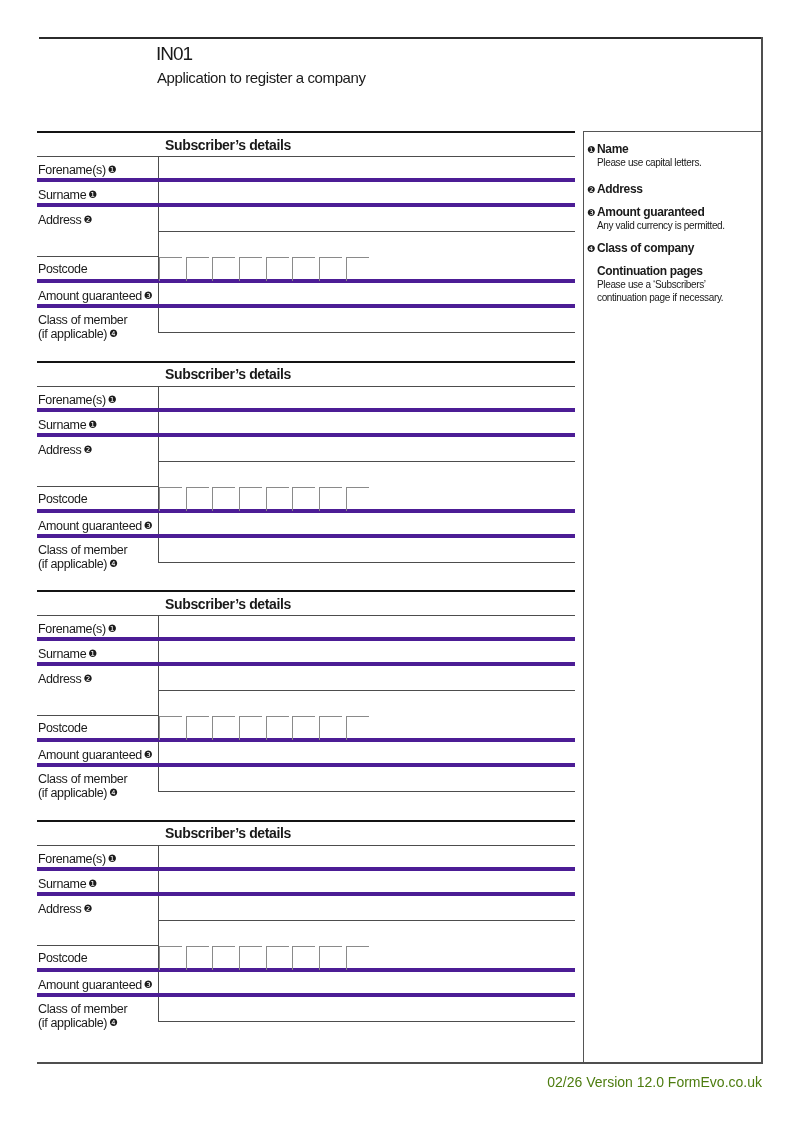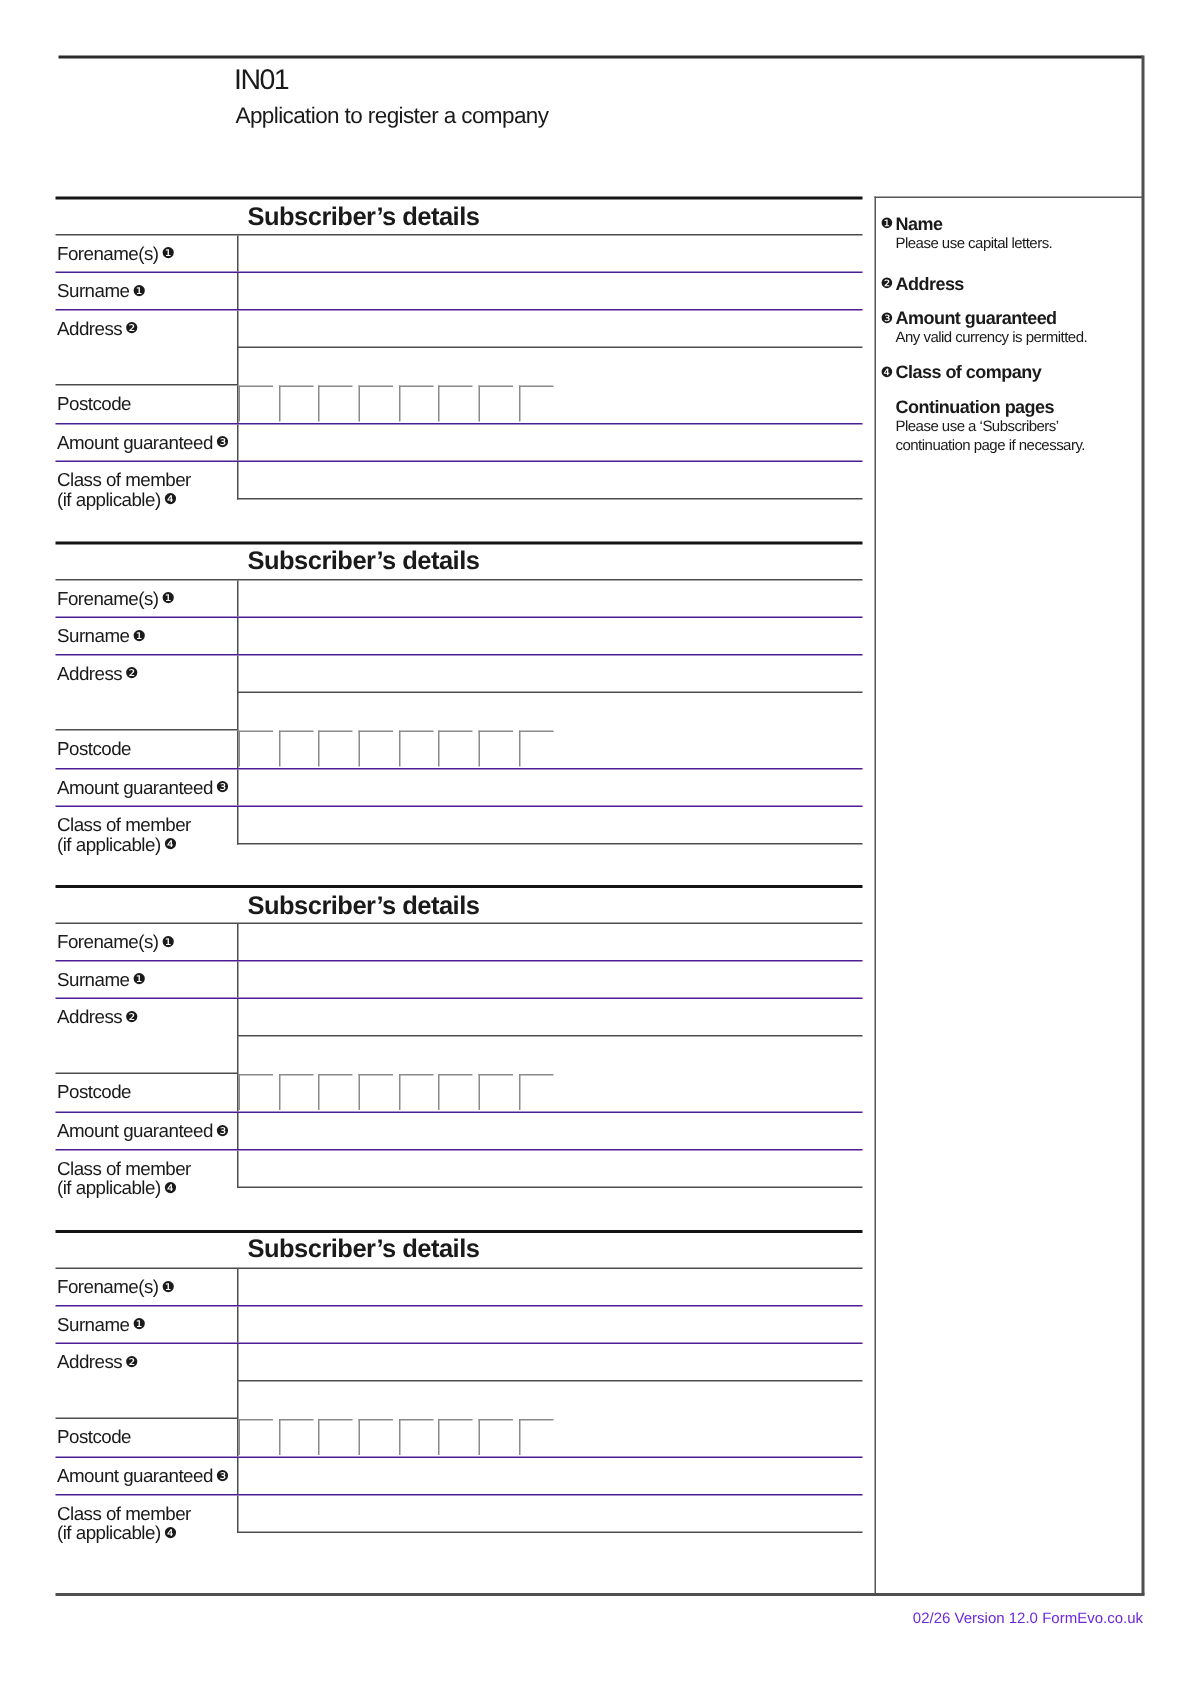--- a/index.html
+++ b/index.html
@@ -13,25 +13,25 @@
   .right-rule{position:absolute;left:761px;top:37px;width:2px;height:1026px;background:#4f4f4f;}
   .bottom-rule{position:absolute;left:37px;top:1062px;width:726px;height:2px;background:#4f4f4f;}
   
   .form-code{position:absolute;left:156px;top:40px;font-size:19px;letter-spacing:-1px;line-height:28px;}
   .form-title{position:absolute;left:157px;top:69px;font-size:15px;letter-spacing:-0.4px;}
   
   .main{position:absolute;left:37px;top:131px;width:538px;}
   .section{border-top:2px solid #141414;margin-bottom:27.5px;}
   .section *,{box-sizing:border-box;}
   .sec-title-row{box-sizing:border-box;height:24px;border-bottom:1px solid #4d4d4d;display:flex;align-items:center;}
-  .sec-title{padding-left:128px;font-weight:bold;font-size:17px;letter-spacing:-0.35px;}
+  .sec-title{padding-left:128px;font-weight:bold;font-size:14px;letter-spacing:-0.35px;}
   .frow{display:flex;box-sizing:border-box;position:relative;}
   .h25{height:25px;}
   .h26{height:26px;}
-  .bline{border-bottom:1px solid #4c1d95;}
+  .bline{border-bottom:4px solid #4c1d95;}
   .flabel{box-sizing:border-box;width:121px;padding:6px 2px 0 1px;font-size:12.5px;
           letter-spacing:-0.35px;line-height:13px;flex:none;}
   .ffield{box-sizing:border-box;flex:1;border-left:1px solid #4d4d4d;height:100%;}
   .fbline{border-bottom:1px solid #4d4d4d;}
   .lbline{border-bottom:1px solid #4d4d4d;height:25px;}
   .overflow-label{height:25px;overflow:visible;}
   .ref{font-size:10px;margin-left:2px;vertical-align:1px;font-family:"DejaVu Sans",sans-serif;}
   
   .comb{display:flex;height:25px;}
   .comb-cell{box-sizing:border-box;width:23px;height:24px;margin-right:3.7px;
@@ -40,21 +40,21 @@
   .sidebar{position:absolute;left:583px;top:131px;width:179px;height:931px;
            box-sizing:border-box;border-left:1px solid #555;border-top:1px solid #555;
            padding:11px 2px 0 13px;}
   .note{position:relative;margin-bottom:10px;}
   .note:first-child{margin-bottom:14px;}
   .note-ref{position:absolute;left:-10px;top:1px;font-size:9.5px;font-family:"DejaVu Sans",sans-serif;}
   .note-title{font-weight:bold;font-size:12px;letter-spacing:-0.35px;line-height:13px;}
   .note-body{font-size:10px;letter-spacing:-0.35px;line-height:13px;white-space:pre;}
   
   .footer{position:absolute;right:38px;top:1074px;width:420px;text-align:right;
-          font-size:10px;letter-spacing:0;color:#6d28d9;}
+          font-size:14px;letter-spacing:0;color:#4d7c0f;}
 </style>
 </head>
 <body>
 
 <div class="page">
 
   <div class="top-rule"></div>
   <div class="right-rule"></div>
   <div class="bottom-rule"></div>
 

